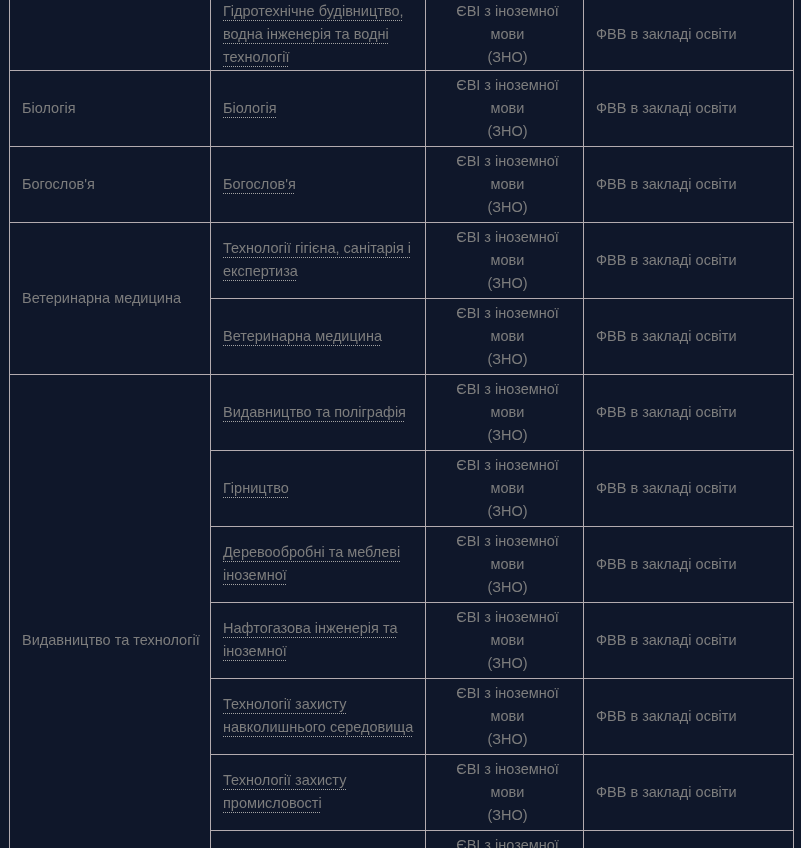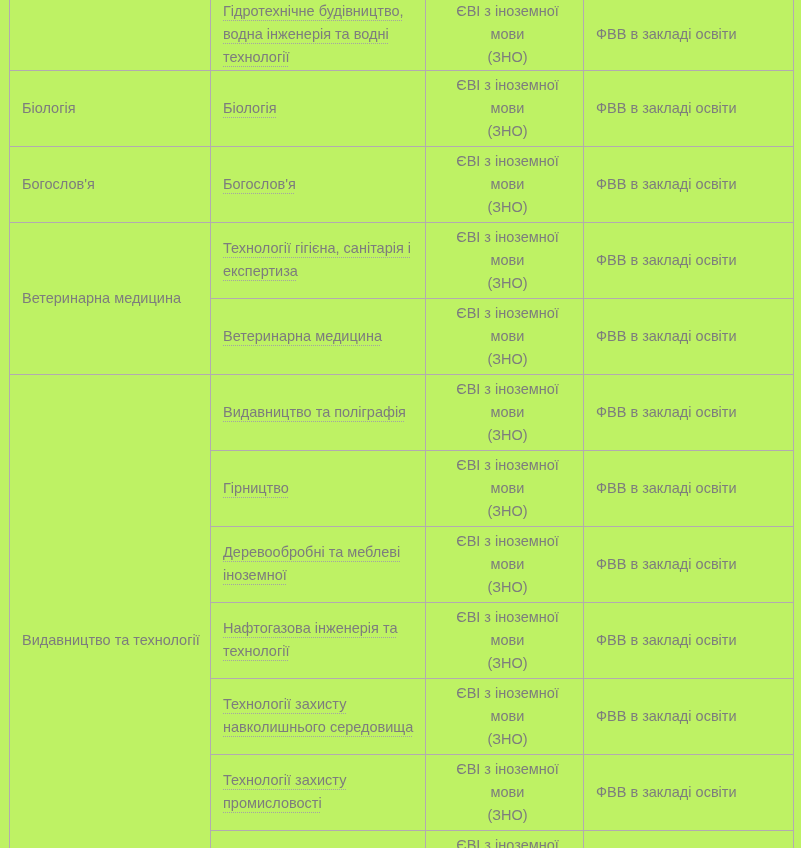--- a/index.html
+++ b/index.html
@@ -11,21 +11,21 @@
     width: 801px;
     height: 848px;
     overflow: hidden;
     font-family: "Liberation Sans", sans-serif;
   }
   .viewport {
     position: relative;
     width: 801px;
     height: 848px;
     overflow: hidden;
-    background: #bef264;
+    background: #0f172a;
   }
   table.adm {
     border-collapse: collapse;
     table-layout: fixed;
     margin-left: 9px;
     width: 784px;
     color: #7d7d7d;
     font-size: 14.5px;
     line-height: 23px;
   }
@@ -109,21 +109,21 @@
 (ЗНО)</span></td>
           <td class="fvv-cell thick"><span class="cell-text">ФВВ в закладі освіти</span></td>
         </tr>
         <tr>
           <td class="prog-cell thick"><a class="prog" href="#">Деревообробні та меблеві іноземної</a></td>
           <td class="exam-cell thick"><span class="cell-text">ЄВІ з іноземної мови
 (ЗНО)</span></td>
           <td class="fvv-cell thick"><span class="cell-text">ФВВ в закладі освіти</span></td>
         </tr>
         <tr>
-          <td class="prog-cell thick"><a class="prog" href="#">Нафтогазова інженерія та технології</a></td>
+          <td class="prog-cell thick"><a class="prog" href="#">Нафтогазова інженерія та іноземної</a></td>
           <td class="exam-cell thick"><span class="cell-text">ЄВІ з іноземної мови
 (ЗНО)</span></td>
           <td class="fvv-cell thick"><span class="cell-text">ФВВ в закладі освіти</span></td>
         </tr>
         <tr>
           <td class="prog-cell thick"><a class="prog" href="#">Технології захисту навколишнього середовища</a></td>
           <td class="exam-cell thick"><span class="cell-text">ЄВІ з іноземної мови
 (ЗНО)</span></td>
           <td class="fvv-cell thick"><span class="cell-text">ФВВ в закладі освіти</span></td>
         </tr>

